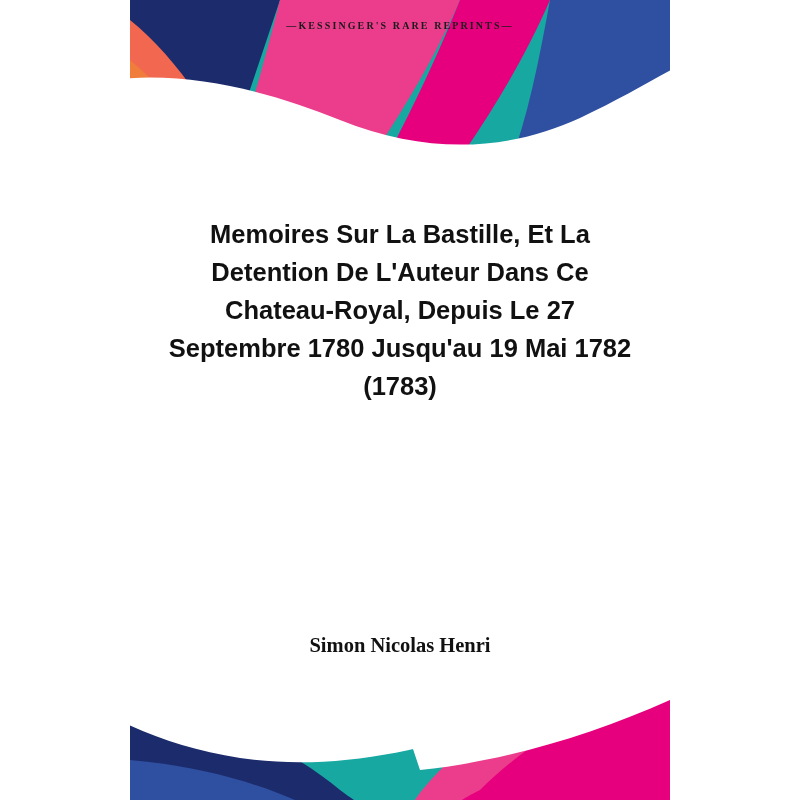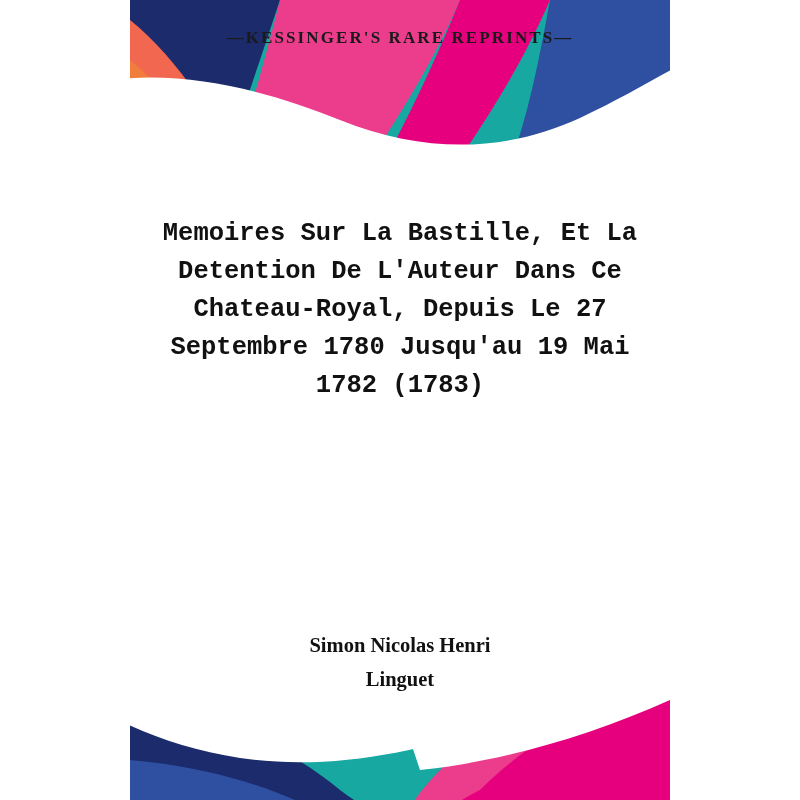--- a/index.html
+++ b/index.html
@@ -34,37 +34,37 @@
     position: absolute;
     left: 0;
     top: 0;
     width: 540px;
     height: 800px;
   }
 
   .imprint {
     position: absolute;
     left: 0;
-    top: 28px;
+    top: 20px;
     width: 540px;
     text-align: center;
     font-family: "Liberation Serif", serif;
-    font-size: 17px;
+    font-size: 10px;
     font-weight: bold;
     letter-spacing: 2.1px;
     color: #1a1a1a;
   }
 
   .title-block {
     position: absolute;
     left: 28px;
     top: 215px;
     width: 484px;
     text-align: center;
-    font-family: Liberation Mono, monospace;
+    font-family: Liberation Sans, sans-serif;
     font-weight: bold;
     font-size: 25.5px;
     line-height: 38px;
     color: #111111;
   }
 
   .author-block {
     position: absolute;
     left: 60px;
     top: 628px;
@@ -124,17 +124,16 @@
       <path d="M-20,100 C40,96 110,110 170,132 C120,108 50,92 -20,92 Z" fill="#ffffff"></path>
       <path d="M280,740 C360,726 450,690 540,640 L540,700 C460,736 370,762 290,770 Z" fill="#ffffff"></path>
     </svg>
 
     <div class="imprint">—KESSINGER'S RARE REPRINTS—</div>
 
     <div class="title-block">Memoires Sur La Bastille, Et La Detention De L'Auteur Dans Ce Chateau-Royal, Depuis Le 27 Septembre 1780 Jusqu'au 19 Mai 1782 (1783)</div>
 
     <div class="author-block">
       <span class="author-line">Simon Nicolas Henri</span>
-      <span class="author-line">Linguet</span>
     </div>
 
   </div>
 </div>
 
 </body></html>

